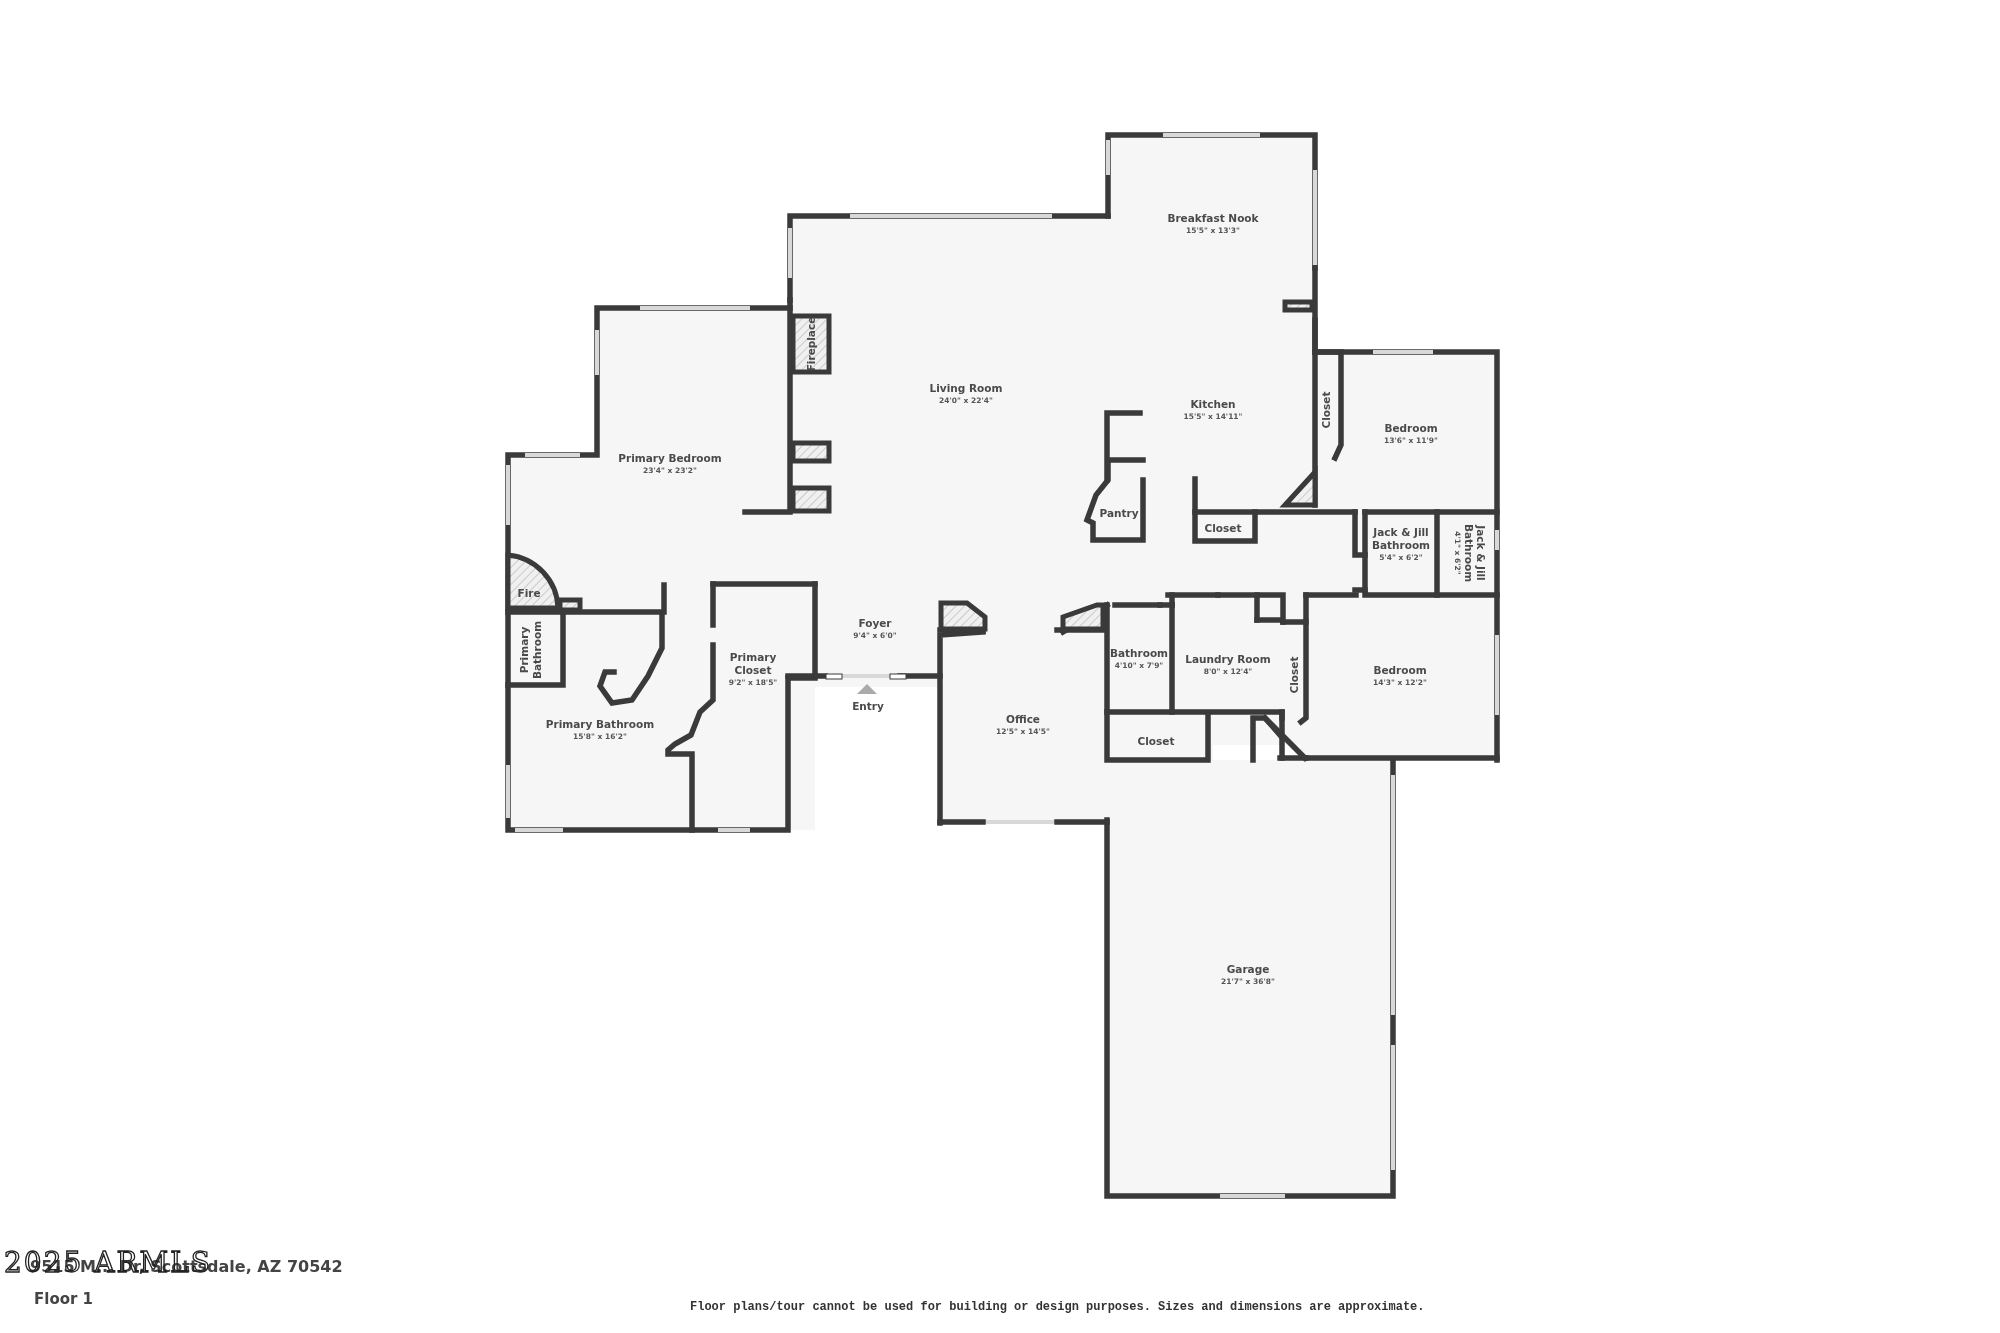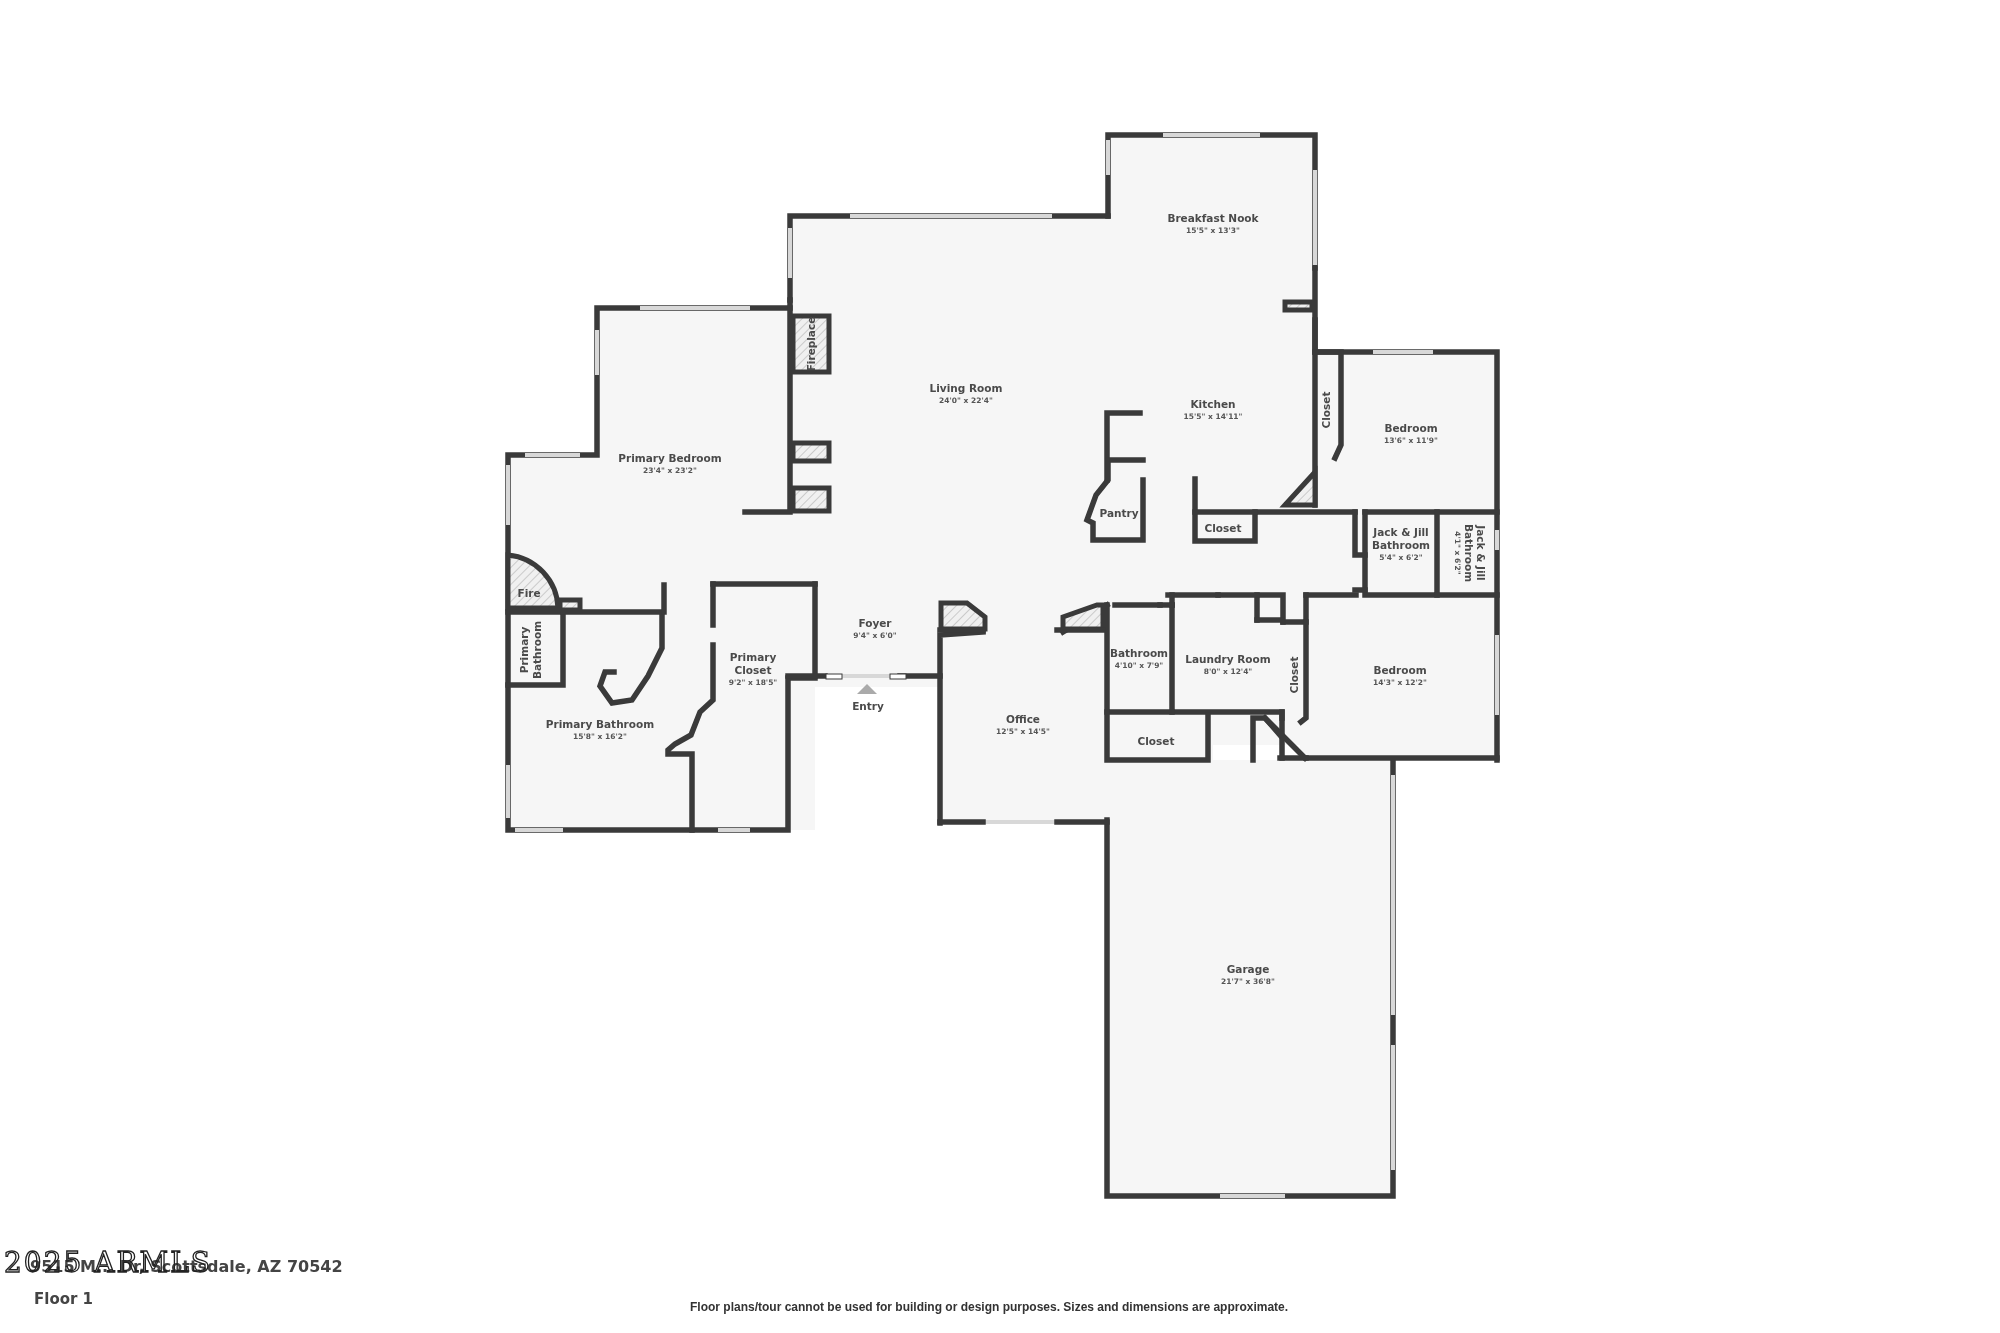--- a/index.html
+++ b/index.html
@@ -9,21 +9,21 @@
     .floor { fill: #f6f6f6; }
     .wall { stroke: #3a3a3a; stroke-width: 5.5; fill: none; stroke-linecap: square; stroke-linejoin: miter; }
     .win { stroke: #d8d8d8; stroke-width: 4; fill: none; }
     .hatch { fill: url(#hatchPat); stroke: #3a3a3a; stroke-width: 5; }
     .rname { font-family: "DejaVu Sans", sans-serif; font-weight: bold; font-size: 10.5px; fill: #4a4a4a; text-anchor: middle; }
     .rdim  { font-family: "DejaVu Sans", sans-serif; font-weight: bold; font-size: 7.5px; fill: #555; text-anchor: middle; }
     .footer-address { position: absolute; left: 30px; top: 1257px; font-family: "DejaVu Sans", sans-serif;
                       font-weight: bold; font-size: 16px; color: #444; }
     .footer-floor { position: absolute; left: 34px; top: 1290px; font-family: "DejaVu Sans", sans-serif;
                     font-weight: bold; font-size: 15px; color: #444; }
-    .disclaimer { position: absolute; left: 690px; top: 1300px; font-family: Liberation Sans, sans-serif;
+    .disclaimer { position: absolute; left: 690px; top: 1300px; font-family: Liberation Mono, monospace;
                   font-weight: bold; font-size: 12px; color: #333; }
     .watermark { position: absolute; left: 4px; top: 1246px; font-family: "DejaVu Serif", serif;
                  font-size: 28px; color: transparent; -webkit-text-stroke: 1.3px #222; letter-spacing: 2px;
                  pointer-events: none; }
   </style>
 </head>
 <body>
 
 <svg id="plan" width="2000" height="1333" viewBox="0 0 2000 1333" xmlns="http://www.w3.org/2000/svg">
   <defs>

